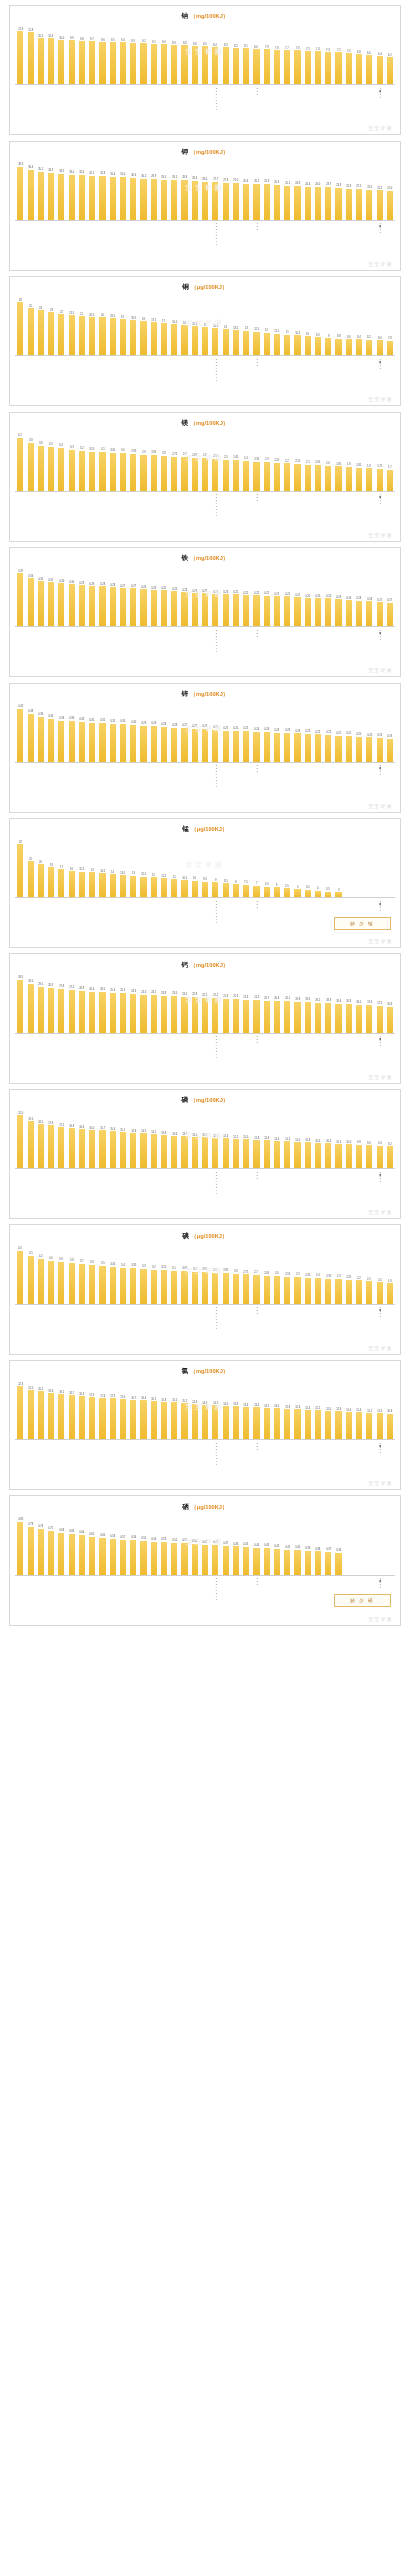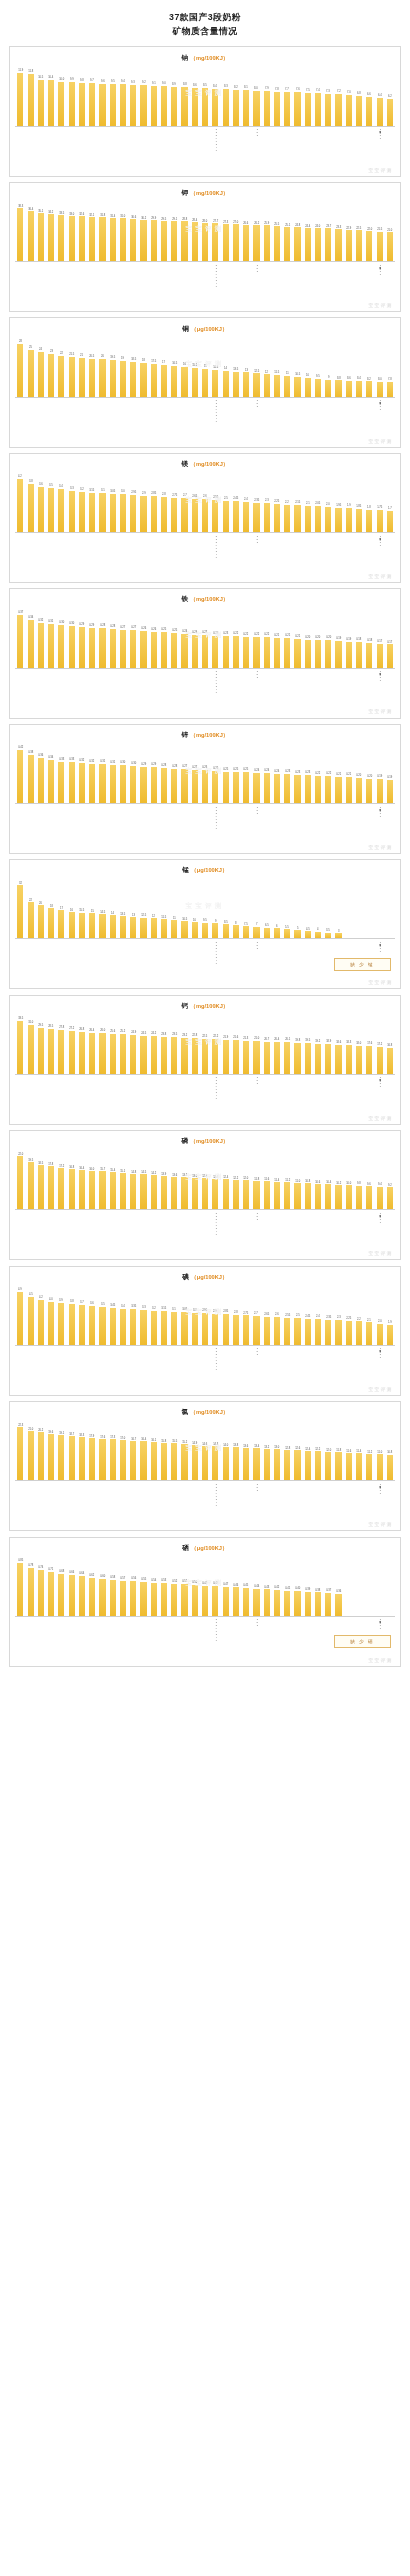--- a/index.html
+++ b/index.html
@@ -148,24 +148,20 @@
     padding:3.1px 5.2px;
     box-sizing:border-box;
     text-align:center;
   }
 </style>
 </head>
 <body>
 
 <div id="page">
 
-  <div class="page-title">
-    <div class="line">37款国产3段奶粉</div>
-    <div class="line">矿物质含量情况</div>
-  </div>
 
   <div id="charts">
       <div class="chart-card">
         <div class="chart-head"><span>钠</span><span class="unit">（mg/100KJ）</span></div>
         <div class="plot" style="height: 61px;">
           <div class="bars">
             <div class="barwrap">
               <div class="barval">11.9</div>
               <div class="bar" style="height: 53px; background: linear-gradient(rgb(247, 210, 100) 0%, rgb(239, 187, 47) 100%);"></div>
             </div>

